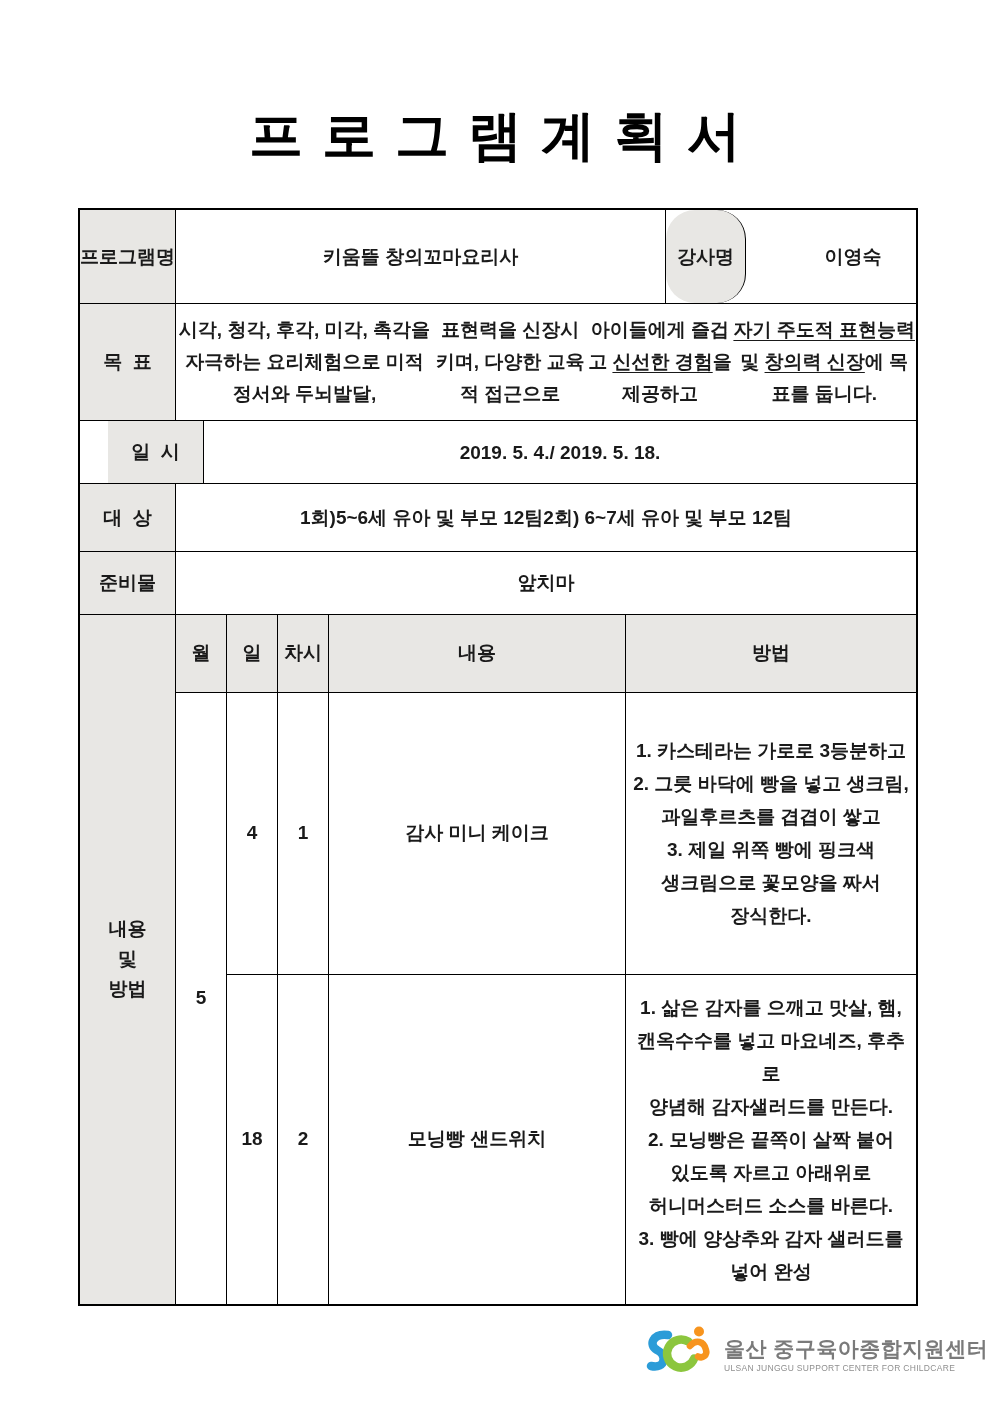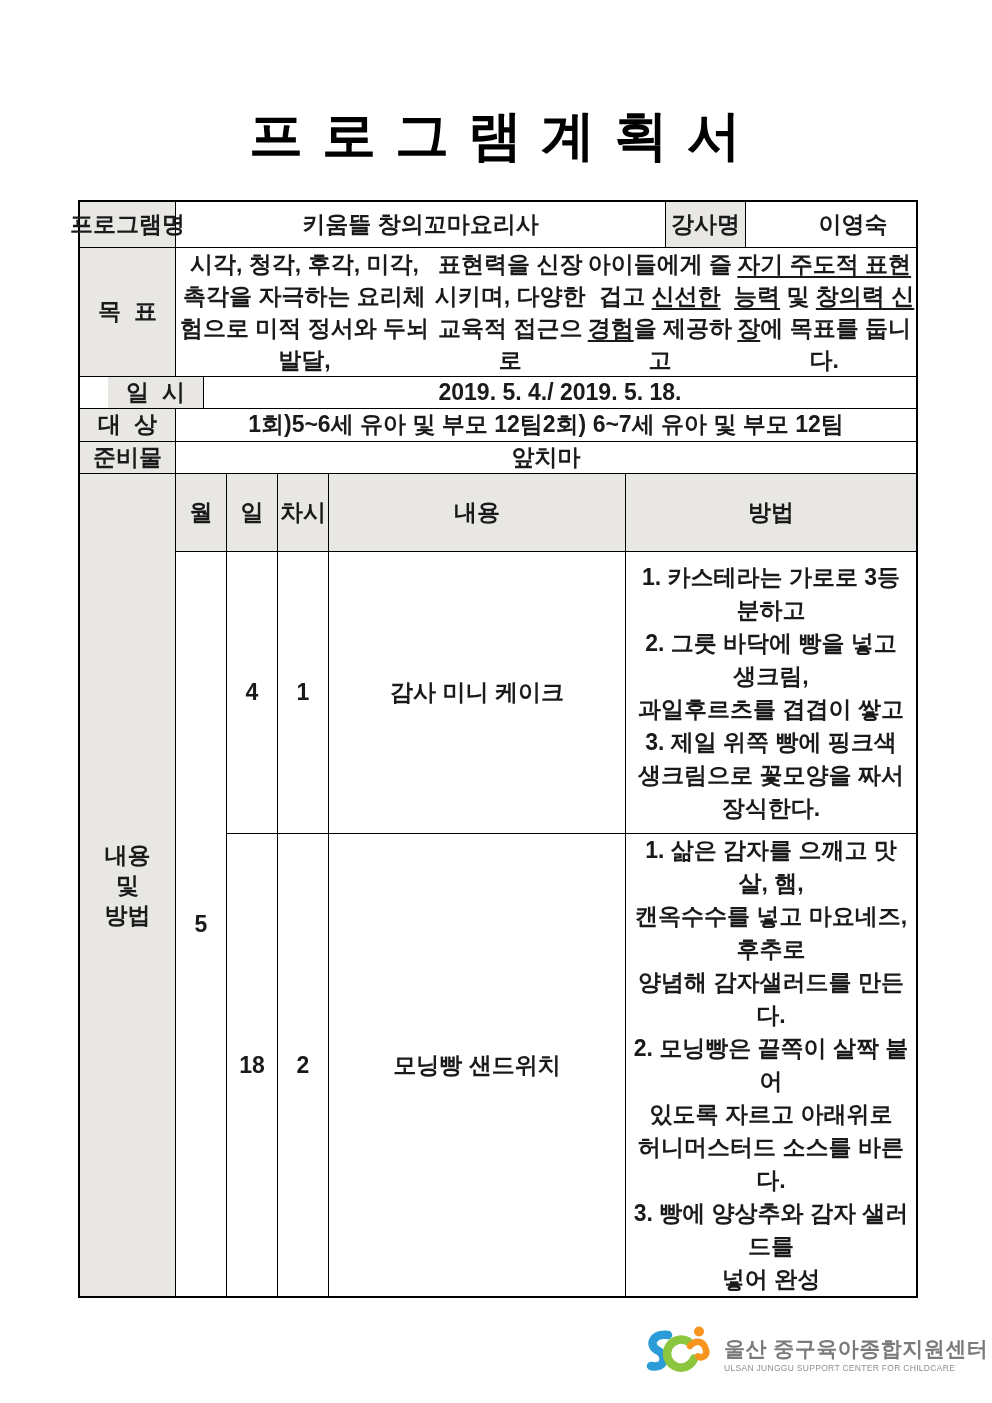--- a/index.html
+++ b/index.html
@@ -5,33 +5,33 @@
   html,body{margin:0;padding:0;background:#ffffff;}
   .page{
     position:relative;width:992px;height:1403px;background:#ffffff;
     font-family:"Liberation Sans","DejaVu Sans",sans-serif;color:#1a1a1a;overflow:hidden;
   }
   .doc-title{
     position:absolute;top:100px;left:0;width:100%;
     text-align:center;font-size:54px;font-weight:bold;letter-spacing:2px;color:#000;
   }
   .tbl{
-    position:absolute;left:78px;top:200px;width:840px;height:1098px;
+    position:absolute;left:78px;top:208px;width:840px;height:1098px;
     border:2px solid #000;box-sizing:border-box;display:flex;flex-direction:column;
-    font-size:23px;
+    font-size:19px;
   }
   .row{display:flex;border-bottom:1px solid #000;box-sizing:border-box;}
   .cell{
     box-sizing:border-box;border-right:1px solid #000;
     display:flex;align-items:center;justify-content:center;text-align:center;font-weight:bold;
   }
   .cell.endcol{border-right:none;}
   .lbl{background:#e8e7e4;font-weight:bold;white-space:pre;}
   .w-lbl{width:96px;flex:0 0 96px;}
-  .w-inst{width:80px;flex:0 0 80px;}
+  .w-inst{width:80px;flex:0 0 80px;border-radius:29px;}
   .w-name{width:170px;flex:0 0 170px;padding-left:44px;}
   .flex1{flex:1 1 auto;}
   .r1{height:105px;}
   .r2{height:130px;}
   .r3{height:70px;padding-left:28px;}
   .r4{height:75px;}
   .r5{height:70px;}
   .r-sched{flex:1 1 auto;border-bottom:none;}
   .bold{font-weight:bold;}
   .stack{flex-direction:row;}
@@ -42,21 +42,21 @@
   .sec-lbl{flex-direction:column;line-height:30px;}
   .sched{flex:1 1 auto;display:flex;flex-direction:column;}
   .shead{display:flex;height:78px;flex:0 0 78px;border-bottom:1px solid #000;box-sizing:border-box;}
   .hd{background:#e8e7e4;font-weight:bold;}
   .w-m{width:51px;flex:0 0 51px;}
   .w-content{width:297px;flex:0 0 297px;}
   .sbody{display:flex;flex:1 1 auto;}
   .srows{flex:1 1 auto;display:flex;flex-direction:column;}
   .srow{display:flex;height:282px;flex:0 0 282px;border-bottom:1px solid #000;box-sizing:border-box;}
   .srow.last{height:auto;flex:1 1 auto;border-bottom:none;}
-  .method{flex-direction:column;line-height:33px;padding:0 6px;}
+  .method{flex-direction:column;line-height:33px;padding:16px 6px;}
   .method div{width:100%;text-align:center;}
   
   .footer{position:absolute;left:640px;top:1322px;display:flex;align-items:center;}
   .logo-mark{width:78px;height:66px;flex:0 0 78px;}
   .logo-text{margin-left:6px;}
   .org-ko{font-size:21px;font-weight:bold;color:#7a7a7a;letter-spacing:0.5px;line-height:24px;}
   .org-en{font-size:8.5px;color:#8f8f8f;letter-spacing:0.3px;margin-top:2px;}
 </style>
 </head>
 <body>

